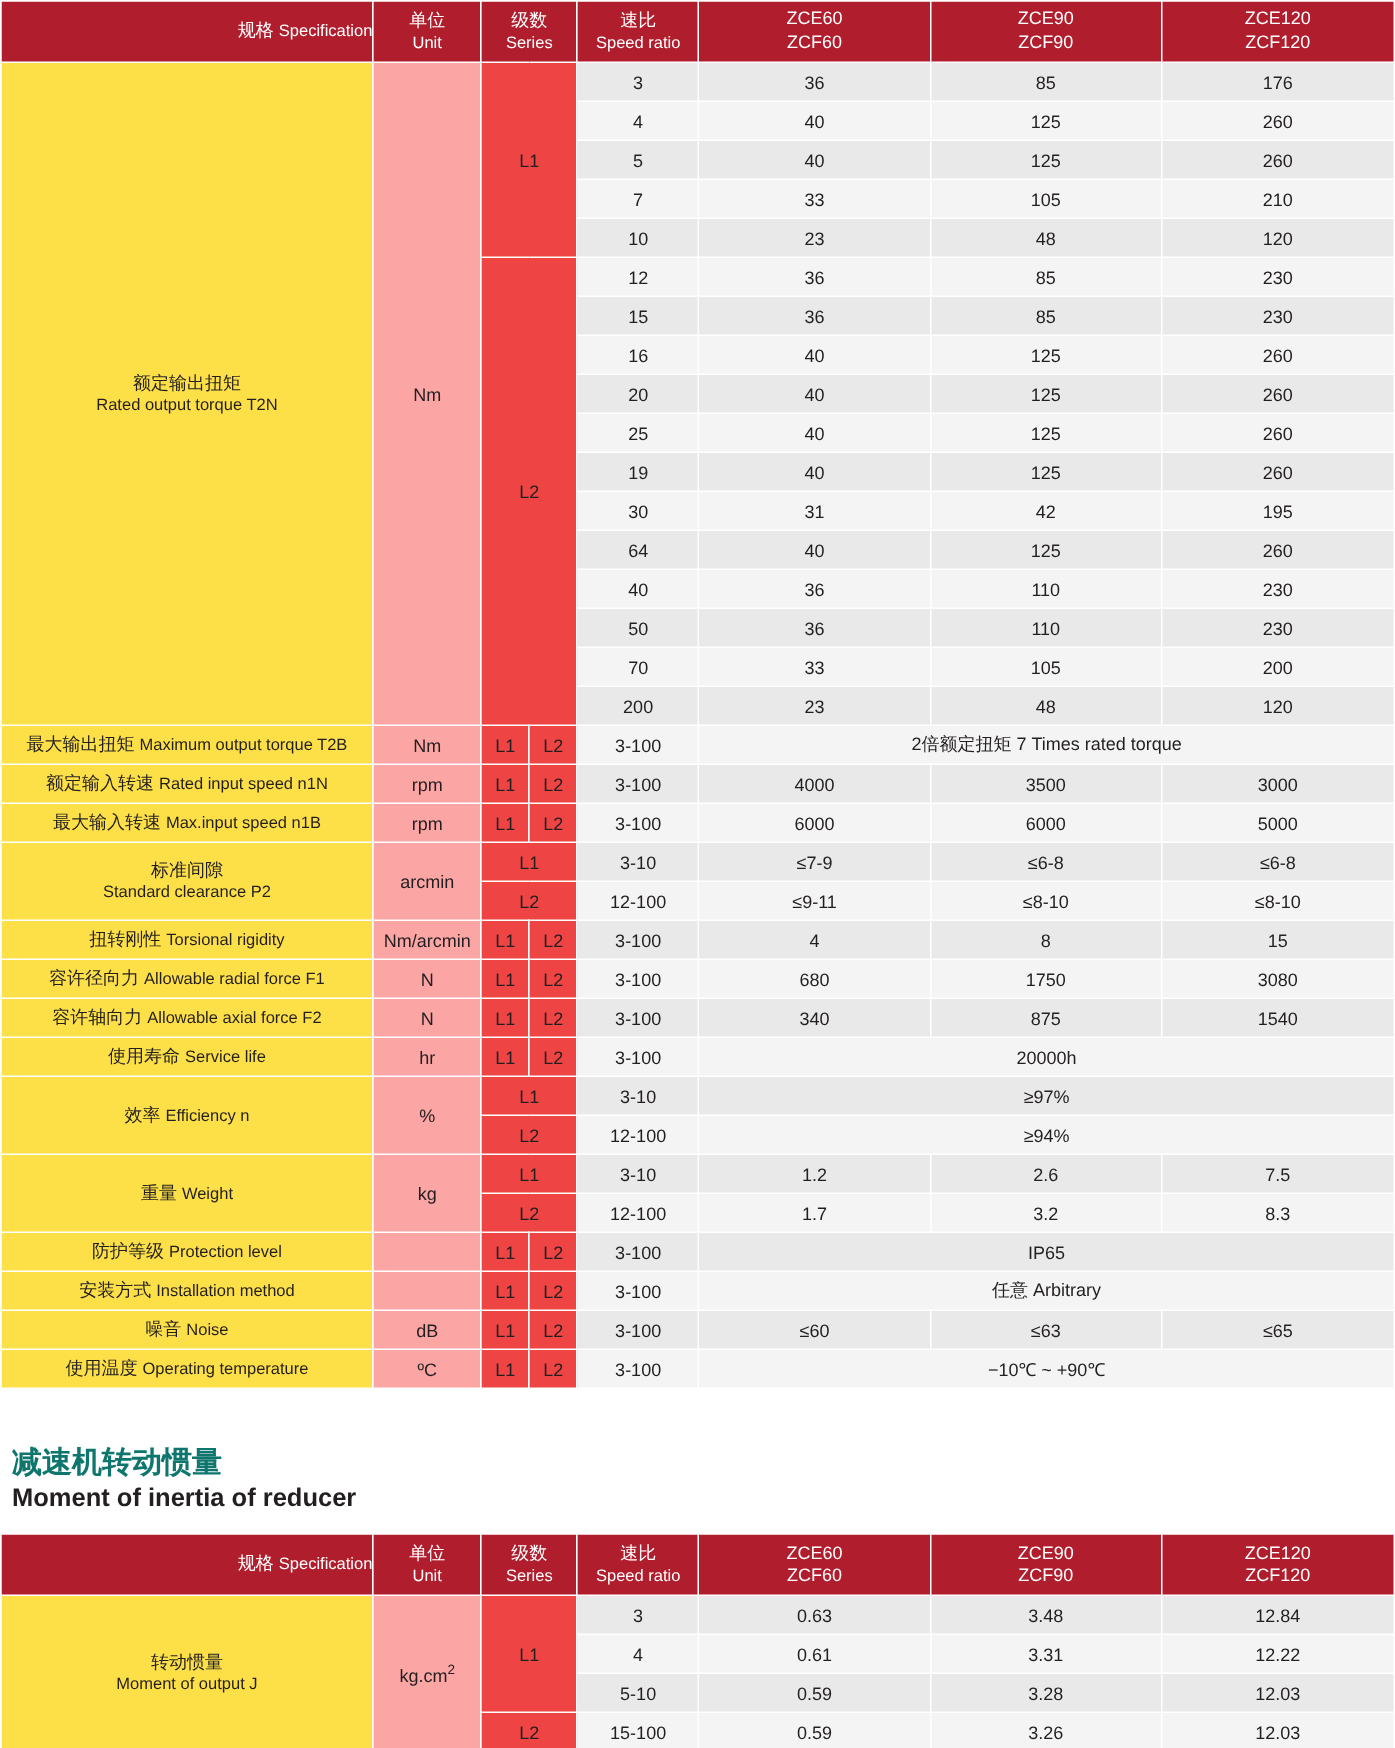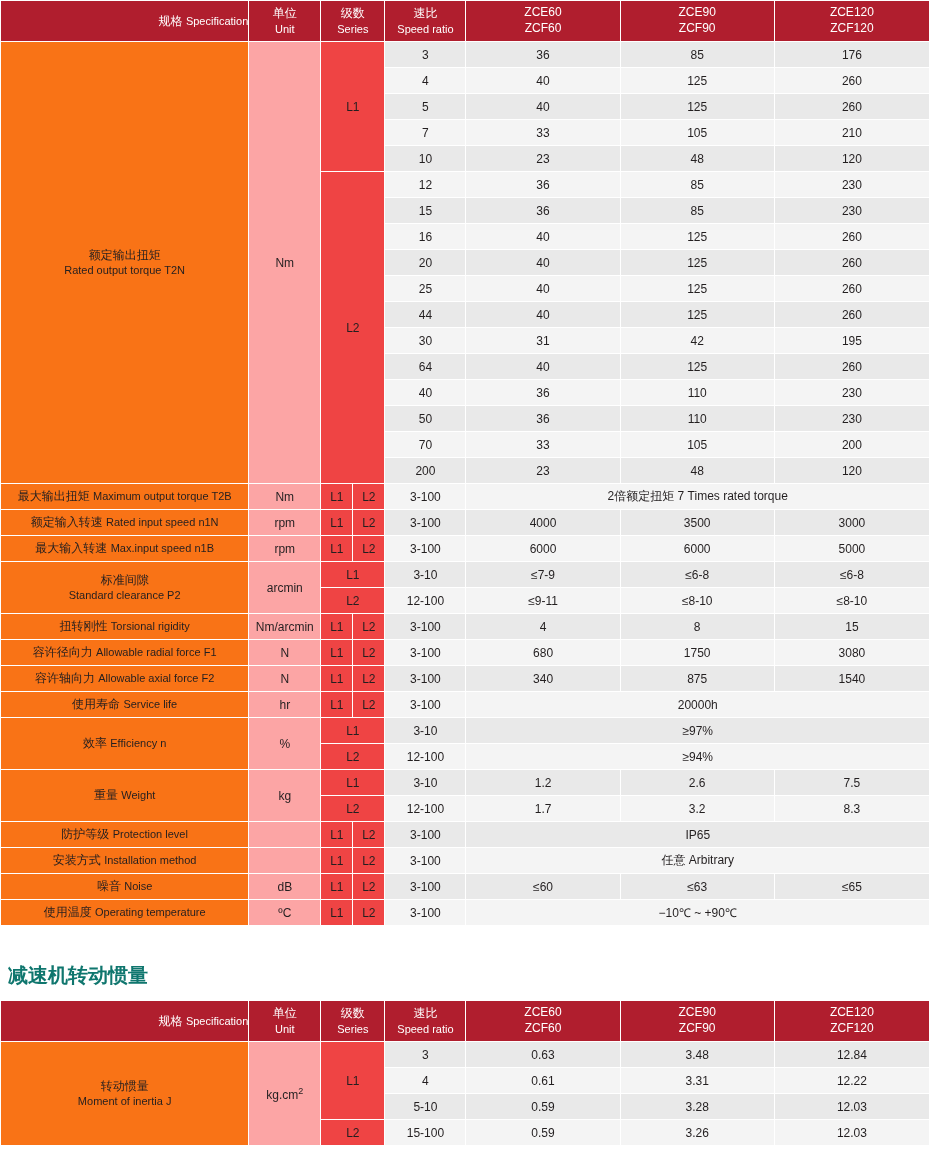--- a/index.html
+++ b/index.html
@@ -43,21 +43,21 @@
     text-align: right;
     padding-left: 10px;
   }
   .hdr-two {
     display: block;
     line-height: 1.3;
   }
   .cn { font-size: 12px; }
   .en { font-size: 11px; }
   td.spec-label {
-    background: #f97316;
+    background: #fde047;
     text-align: left;
     padding: 6px 10px;
     line-height: 1.35;
     font-size: 12px;
   }
   td.unit {
     background: #fca5a5;
     font-size: 12px;
   }
   td.series {
@@ -207,21 +207,21 @@
         <td class="val">125</td>
         <td class="val">260</td>
       </tr>
       <tr class="r-even">
         <td class="ratio">25</td>
         <td class="val">40</td>
         <td class="val">125</td>
         <td class="val">260</td>
       </tr>
       <tr class="r-odd">
-        <td class="ratio">44</td>
+        <td class="ratio">19</td>
         <td class="val">40</td>
         <td class="val">125</td>
         <td class="val">260</td>
       </tr>
       <tr class="r-even">
         <td class="ratio">30</td>
         <td class="val">31</td>
         <td class="val">42</td>
         <td class="val">195</td>
       </tr>
@@ -454,20 +454,21 @@
         <td class="series">L2</td>
         <td class="ratio">3-100</td>
         <td class="val" colspan="3">−10℃ ~ +90℃</td>
       </tr>
 
     </tbody>
   </table>
 
   <div class="section-title">
     <div class="t-cn">减速机转动惯量</div>
+    <div class="t-en">Moment of inertia of reducer</div>
   </div>
 
   <table class="spec" style="margin-top:12px">
     <colgroup>
       <col style="width:248px">
       <col style="width:72px">
       <col style="width:64px">
       <col style="width:81px">
       <col style="width:154px">
       <col style="width:154px">
@@ -502,21 +503,21 @@
         <th>
           <span class="hdr-two">ZCE120</span>
           <span class="hdr-two">ZCF120</span>
         </th>
       </tr>
     </thead>
     <tbody>
       <tr class="r-odd">
         <td class="spec-label" rowspan="4">
           <div class="cn">转动惯量</div>
-          <div class="en">Moment of inertia J</div>
+          <div class="en">Moment of output J</div>
         </td>
         <td class="unit" rowspan="4">
           <span>kg.cm</span><sup class="sq">2</sup>
         </td>
         <td class="series" rowspan="3">L1</td>
         <td class="ratio">3</td>
         <td class="val">0.63</td>
         <td class="val">3.48</td>
         <td class="val">12.84</td>
       </tr>

